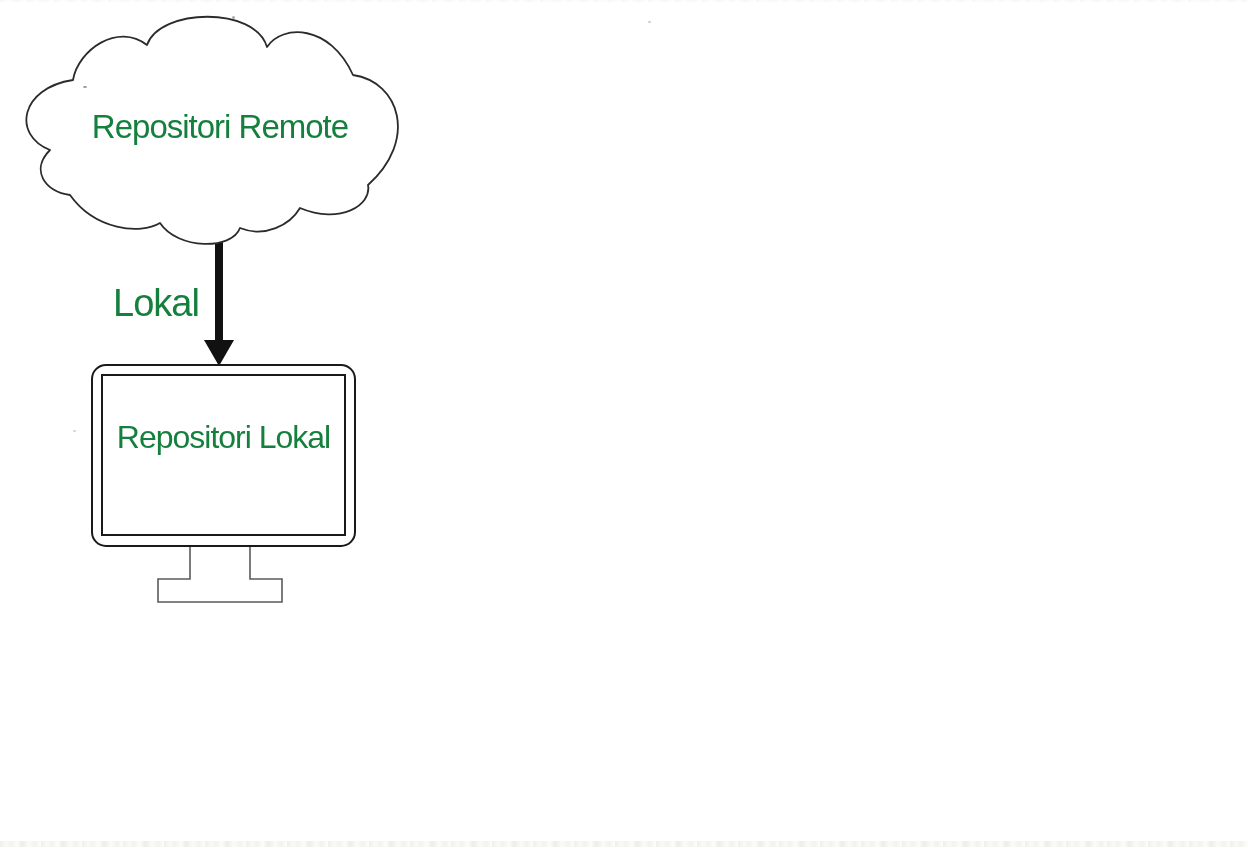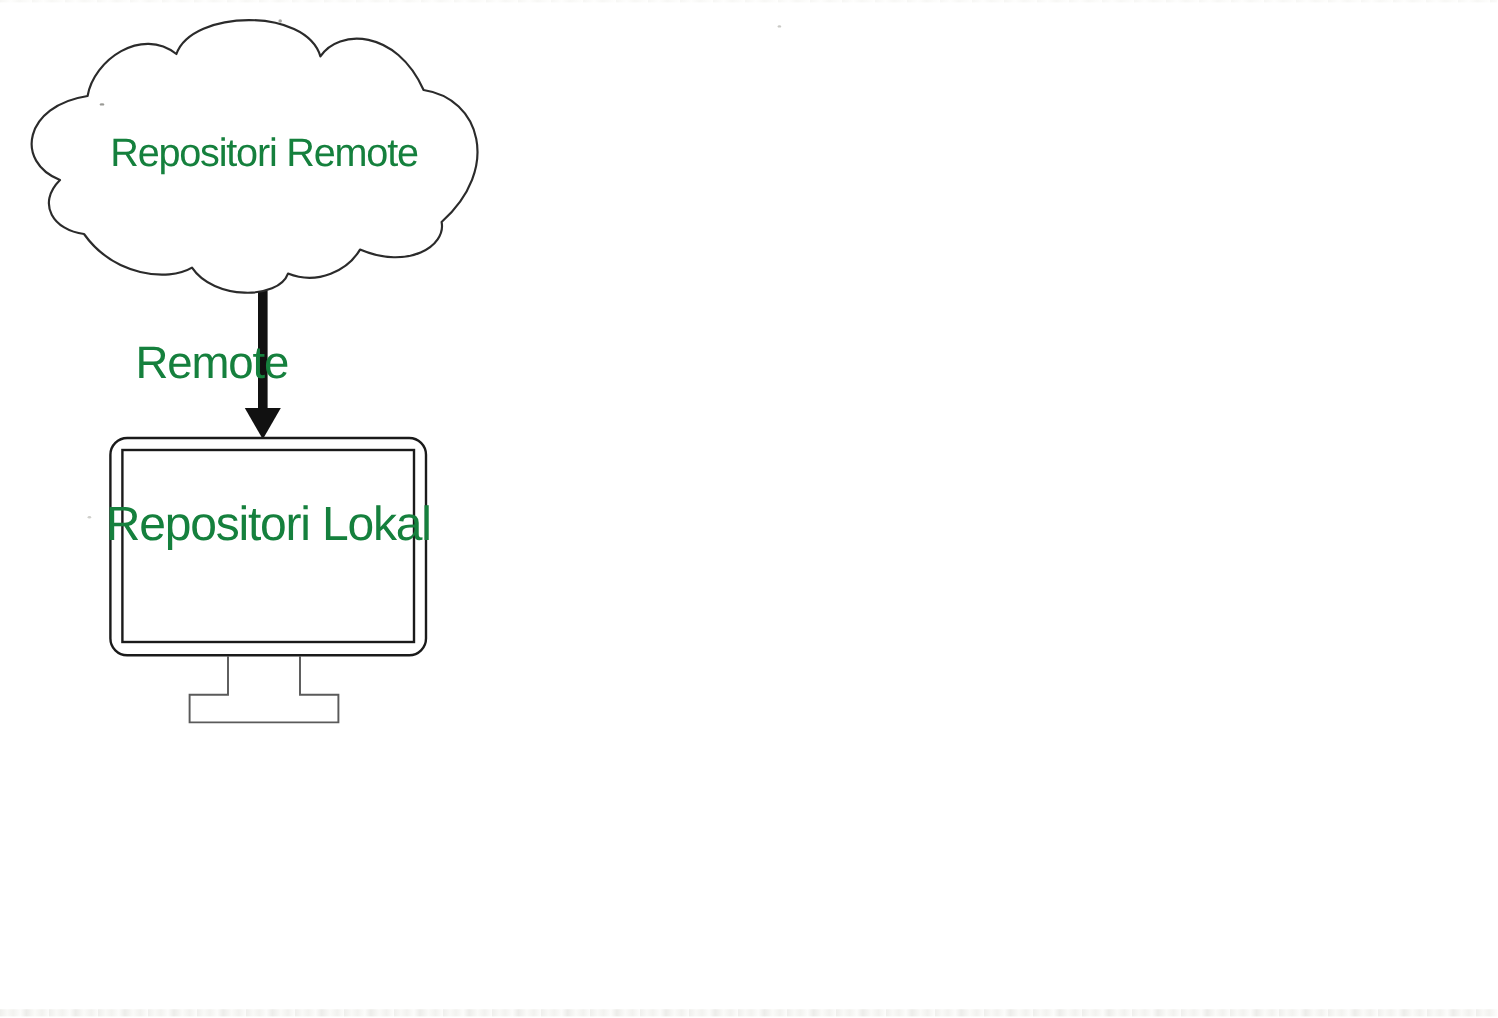--- a/index.html
+++ b/index.html
@@ -43,21 +43,21 @@
     left: 113px;
     top: 281px;
     height: 44px;
     font-size: 38px;
   }
   .monitor-label {
     left: 102px;
     top: 375px;
     width: 243px;
     height: 124px;
-    font-size: 40px;
+    font-size: 32px;
   }
   .edge-noise-bottom {
     position: absolute;
     left: 0;
     bottom: 1px;
     width: 100%;
     height: 6px;
     background:
       repeating-linear-gradient(90deg,
         #e9e9e5 0px, #f7f7f4 6px, #eeeeea 11px, #fbfbf9 17px,
@@ -112,21 +112,21 @@
     <path fill="#ffffff" stroke="#5a5a5a" stroke-width="1.6" d="M 190 547 L 190 579 L 158 579 L 158 602 L 282 602 L 282 579 L 250 579 L 250 547"></path>
 
     <g>
       <rect x="92" y="365" width="263" height="181" rx="14" ry="14" fill="#ffffff" stroke="#1a1a1a" stroke-width="2"></rect>
       <rect x="102" y="375" width="243" height="160" fill="#ffffff" stroke="#1a1a1a" stroke-width="2"></rect>
     </g>
   </svg>
 
   <div class="label cloud-label">Repositori Remote</div>
 
-  <div class="label arrow-label">Remote</div>
+  <div class="label arrow-label">Lokal</div>
 
   <div class="label monitor-label">Repositori Lokal</div>
 
   <div class="edge-noise-top"></div>
   <div class="edge-noise-bottom"></div>
   <div class="speck speck-1"></div>
   <div class="speck speck-2"></div>
   <div class="speck speck-3"></div>
   <div class="speck speck-4"></div>
 

